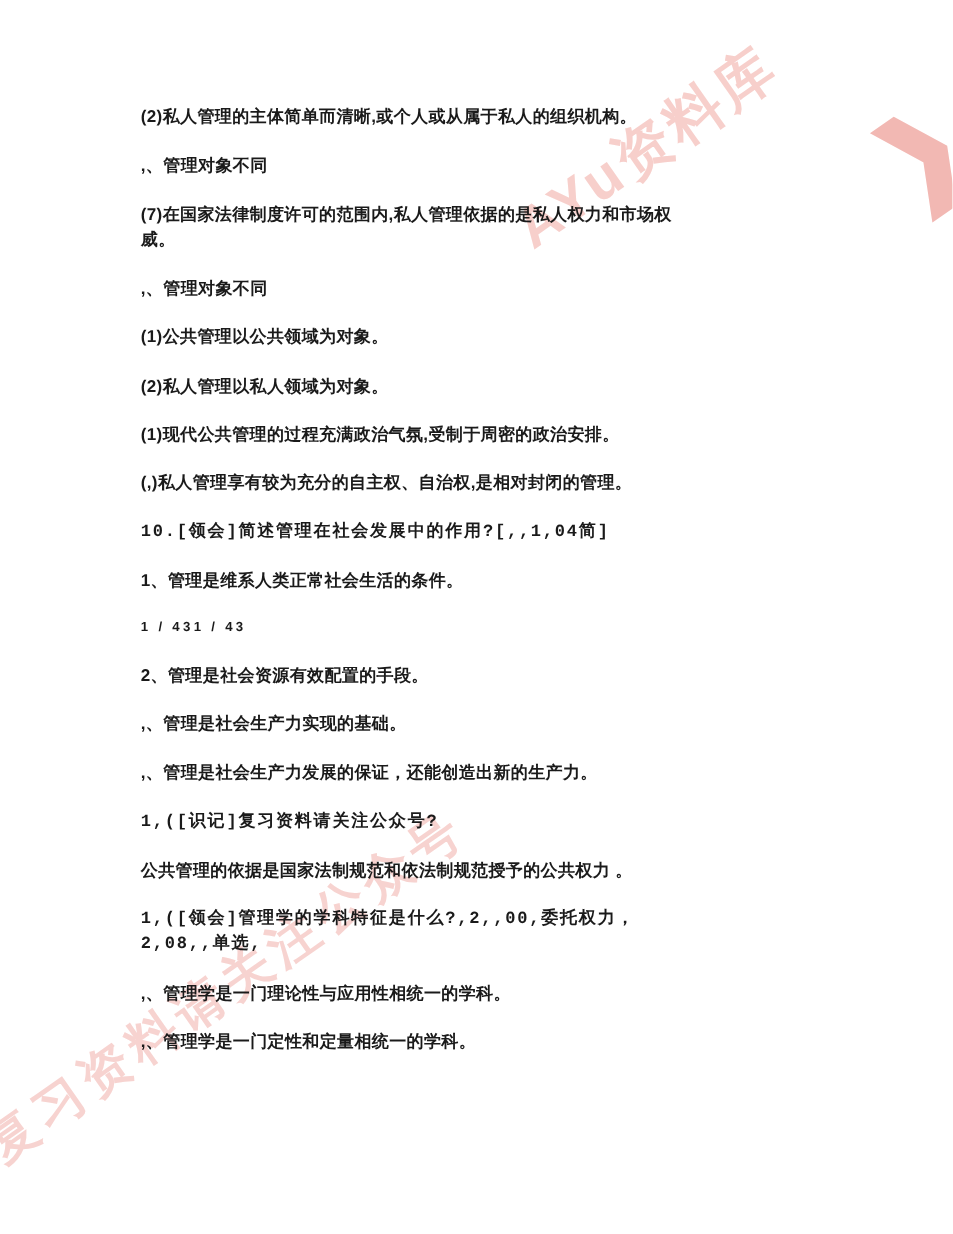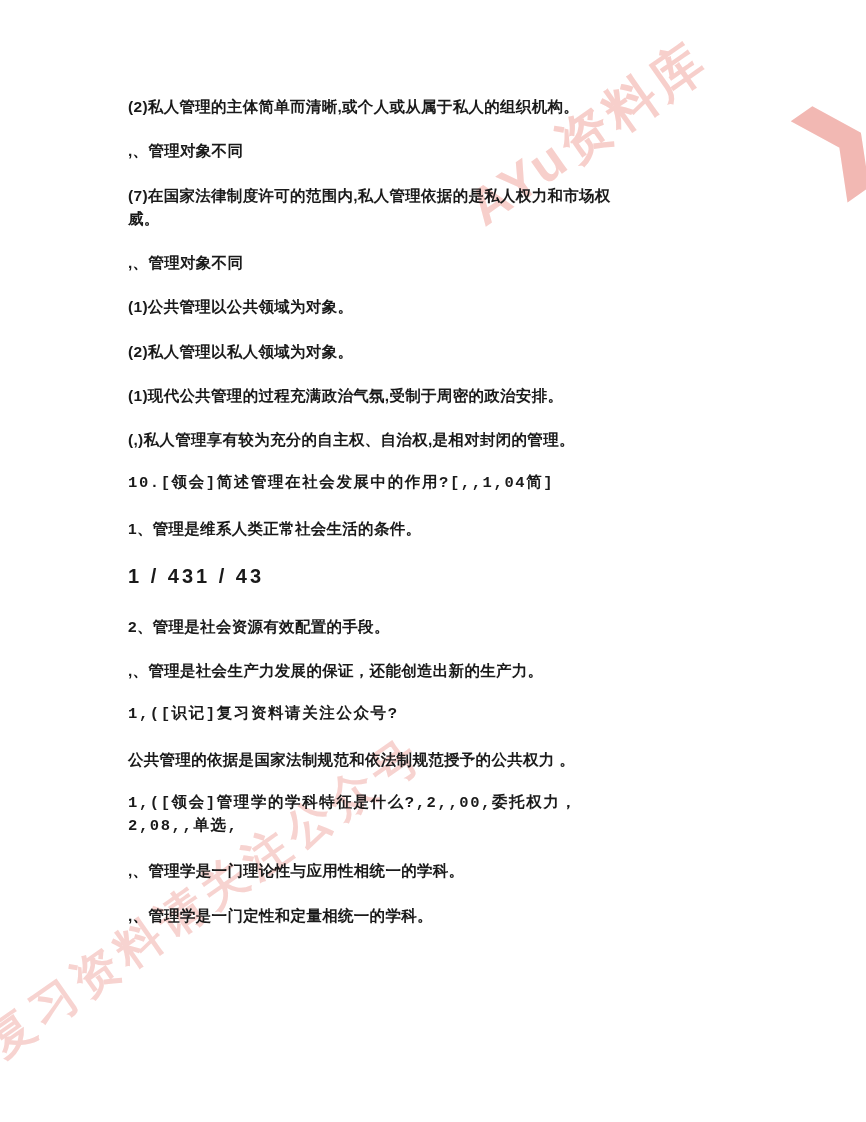--- a/index.html
+++ b/index.html
@@ -73,21 +73,21 @@
     color: #1a1a1a;
     margin: 0 0 21px 0;
     letter-spacing: 0.3px;
     font-weight: 600;
   }
   .line.mono {
     font-family: Liberation Mono, monospace;
     letter-spacing: 1.6px;
   }
   .line.pagenum {
-    font-size: 20px;
+    font-size: 12px;
     letter-spacing: 3px;
     margin-bottom: 24px;
     font-weight: 600;
   }
 </style>
 </head>
 <body>
 
 <div id="page">
 
@@ -101,20 +101,21 @@
       <p class="line">(7)在国家法律制度许可的范围内,私人管理依据的是私人权力和市场权威。</p>
       <p class="line">,、管理对象不同</p>
       <p class="line">(1)公共管理以公共领域为对象。</p>
       <p class="line">(2)私人管理以私人领域为对象。</p>
       <p class="line">(1)现代公共管理的过程充满政治气氛,受制于周密的政治安排。</p>
       <p class="line">(,)私人管理享有较为充分的自主权、自治权,是相对封闭的管理。</p>
       <p class="line mono">10.[领会]简述管理在社会发展中的作用?[,,1,04简]</p>
       <p class="line">1、管理是维系人类正常社会生活的条件。</p>
       <p class="line pagenum">1 / 431 / 43</p>
       <p class="line">2、管理是社会资源有效配置的手段。</p>
+      <p class="line">,、管理是社会生产力实现的基础。</p>
       <p class="line">,、管理是社会生产力发展的保证，还能创造出新的生产力。</p>
       <p class="line mono">1,([识记]复习资料请关注公众号?</p>
       <p class="line">公共管理的依据是国家法制规范和依法制规范授予的公共权力 。</p>
       <p class="line mono">1,([领会]管理学的学科特征是什么?,2,,00,委托权力，2,08,,单选,</p>
       <p class="line">,、管理学是一门理论性与应用性相统一的学科。</p>
       <p class="line">,、管理学是一门定性和定量相统一的学科。</p>
     </div>
 
 </div>
 

